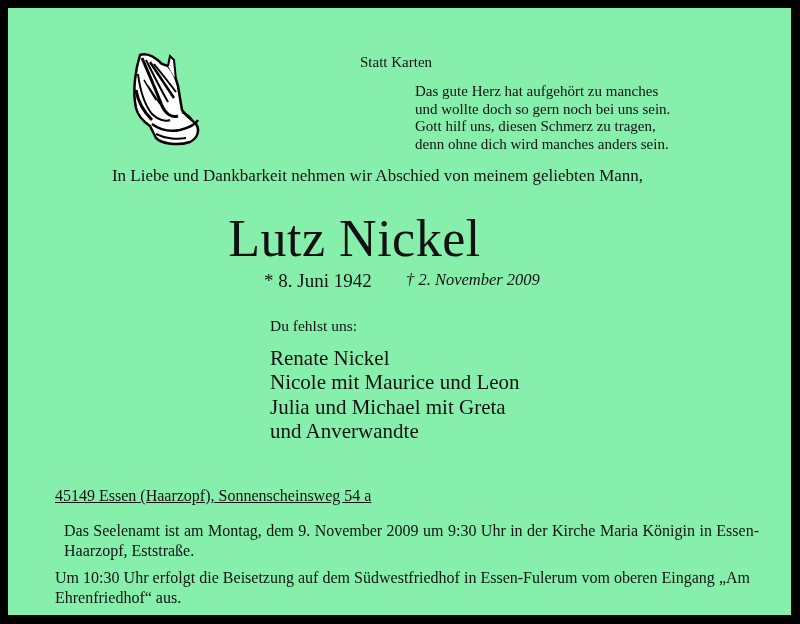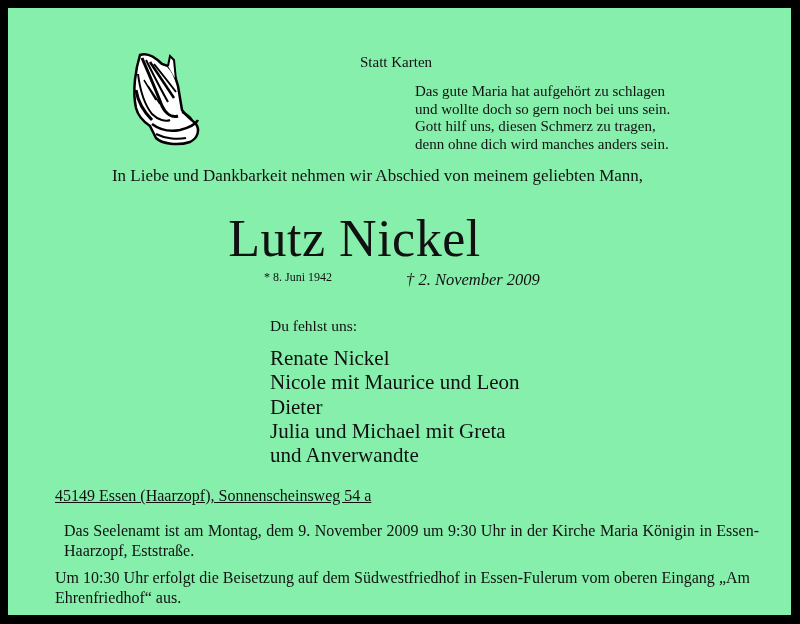--- a/index.html
+++ b/index.html
@@ -4,21 +4,21 @@
   <style>
     html, body { margin:0; padding:0; }
     body { width:800px; height:624px; background:#000; position:relative; overflow:hidden; font-family:"Liberation Serif","DejaVu Serif",serif; color:#111; }
     .card { position:absolute; left:8px; top:8px; width:783px; height:607px; background:#86efac; }
     .abs { position:absolute; white-space:nowrap; }
     .hands { position:absolute; left:118px; top:42px; width:80px; height:100px; }
     .statt { left:352px; top:46px; font-size:15px; }
     .poem { left:407px; top:75px; font-size:15px; line-height:17.5px; }
     .intro { left:0; width:739px; top:157px; text-align:center; font-size:17px; line-height:21px; }
     .name { left:0; width:693px; top:200px; text-align:center; font-size:52px; line-height:62px; letter-spacing:0.5px; }
-    .born { left:256px; top:262px; font-size:12px; }
+    .born { left:256px; top:262px; font-size:19px; }
     .died { left:398px; top:262px; font-size:16.5px;font-style:italic; }
     .fehlst { left:262px; top:309px; font-size:15.5px; }
     .family { left:262px; top:338px; font-size:21px; line-height:24.3px; }
     .address { left:47px; top:479px; font-size:16px;text-decoration:underline; }
     .para { position:absolute; left:47px; width:695px; font-size:16px; line-height:19.5px; text-align:justify; text-align-last:left; }
     .p1 { top:513px;margin-left:9px; }
     .p2 { top:560px; }
   </style>
 </head>
 <body>
@@ -39,41 +39,40 @@
       <path d="M26 74 C34 80 44 82 54 80 C62 78 70 74 72 70" fill="none" stroke="#000" stroke-width="2.5"></path>
       <path d="M30 84 C38 88 50 90 60 88" fill="none" stroke="#000" stroke-width="2"></path>
       <path d="M56 62 C60 64 64 66 66 70" fill="none" stroke="#000" stroke-width="2"></path>
       <path d="M18 30 L30 50 M22 36 L34 54" fill="none" stroke="#000" stroke-width="1.5"></path>
     </svg>
   </div>
 
   <div class="abs statt">Statt Karten</div>
 
   <div class="abs poem">
-    <div>Das gute Maria hat aufgehört zu schlagen</div>
+    <div>Das gute Herz hat aufgehört zu manches</div>
     <div>und wollte doch so gern noch bei uns sein.</div>
     <div>Gott hilf uns, diesen Schmerz zu tragen,</div>
     <div>denn ohne dich wird manches anders sein.</div>
   </div>
 
   <div class="abs intro">
     <div>In Liebe und Dankbarkeit nehmen wir Abschied von meinem geliebten Mann,</div>
   </div>
 
   <div class="abs name">Lutz Nickel</div>
 
   <div class="abs born">* 8. Juni 1942</div>
   <div class="abs died">† 2. November 2009</div>
 
   <div class="abs fehlst">Du fehlst uns:</div>
 
   <div class="abs family">
     <div>Renate Nickel</div>
     <div>Nicole mit Maurice und Leon</div>
-    <div>Dieter</div>
     <div>Julia und Michael mit Greta</div>
     <div>und Anverwandte</div>
   </div>
 
   <div class="abs address">45149 Essen (Haarzopf), Sonnenscheinsweg 54 a</div>
 
   <div class="para p1">Das Seelenamt ist am Montag, dem 9. November 2009 um 9:30 Uhr in der Kirche Maria Königin in Essen-Haarzopf, Eststraße.</div>
   <div class="para p2">Um 10:30 Uhr erfolgt die Beisetzung auf dem Südwestfriedhof in Essen-Fulerum vom oberen Eingang „Am Ehrenfriedhof“ aus.</div>
 
 </div>

